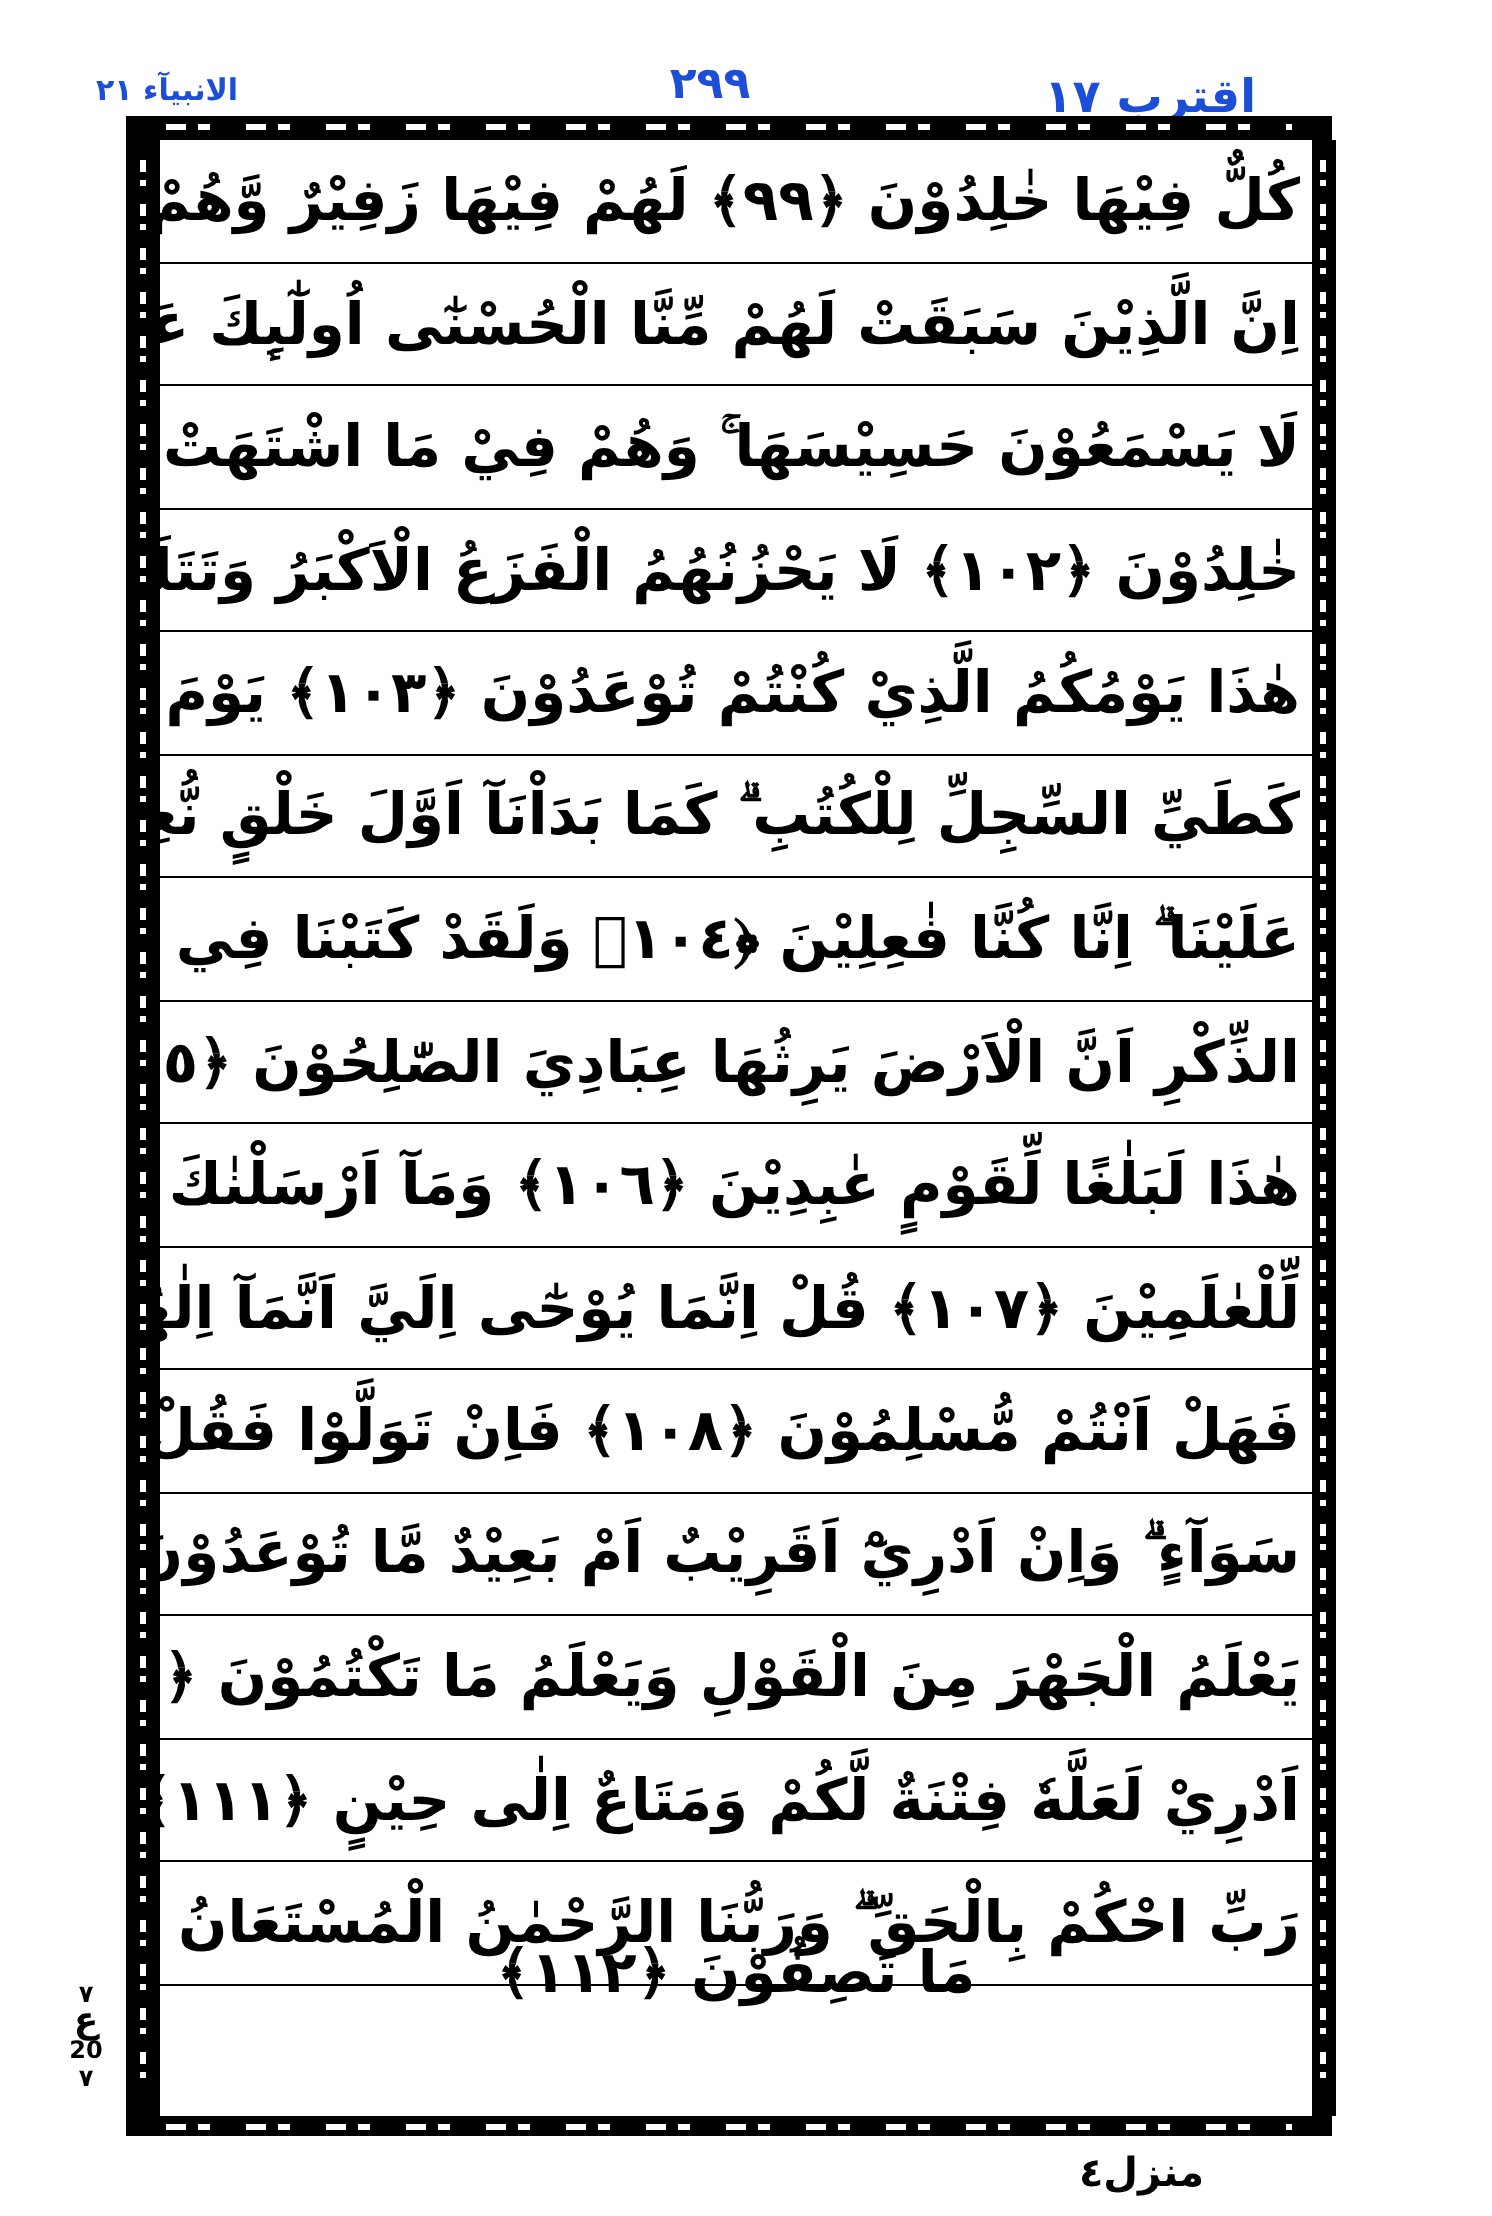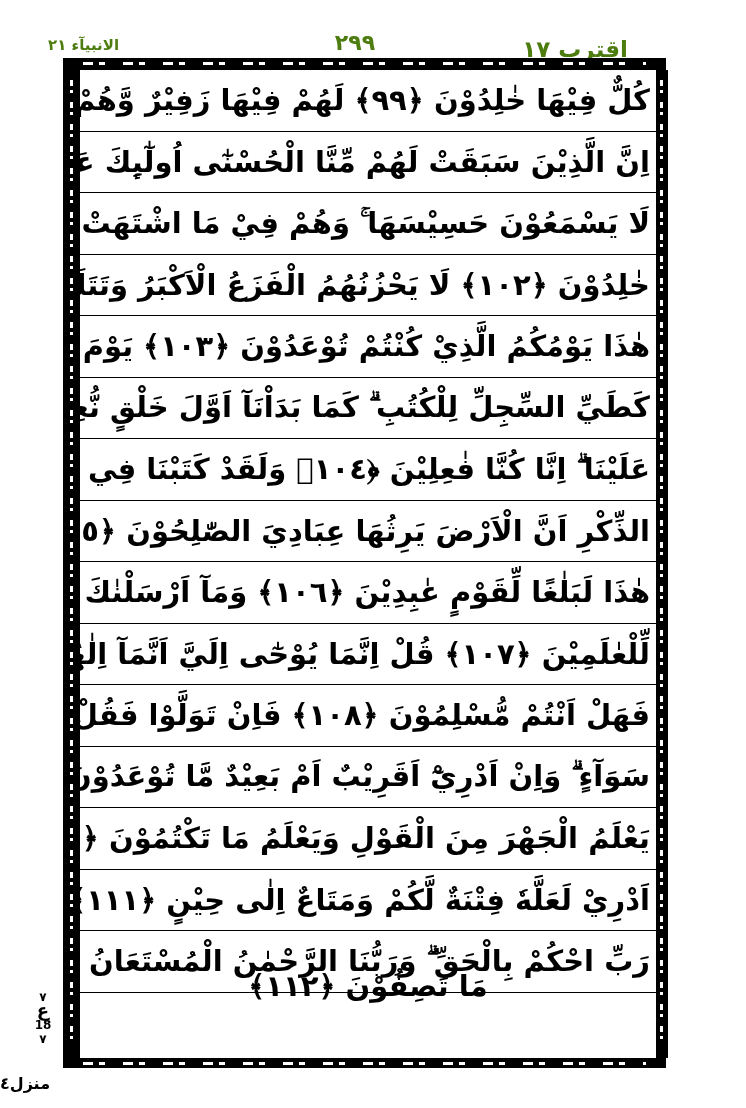--- a/index.html
+++ b/index.html
@@ -1,17 +1,17 @@
 <!DOCTYPE html>
 <html><head>
 <meta charset="utf-8">
 <style>
   html, body { margin: 0; padding: 0; background: #ffffff; }
   body { width: 746px; height: 1108px; position: relative; overflow: hidden; font-family: "DejaVu Sans", sans-serif; color: #000; }
-  .hdr { position: absolute; top: 36px; font-weight: bold; color: #4d7c0f; direction: rtl; }
+  .hdr { position: absolute; top: 36px; font-weight: bold; color: #1d4ed8; direction: rtl; }
   .hdr-right { right: 118px; font-size: 23px; }
   .hdr-left { left: 48px; font-size: 15px; }
   .hdr-center { left: 0; width: 710px; text-align: center; font-size: 22px; top: 30px; direction: ltr; }
   .frame-outer { position: absolute; left: 63px; top: 58px; width: 603px; height: 1010px; background: #000; }
   .frame-inner { position: absolute; left: 78px; top: 70px; width: 580px; height: 988px; background: #fff; border-left: 2px solid #000; border-right: 2px solid #000; box-sizing: border-box; }
   .band-top, .band-bottom { position: absolute; left: 63px; width: 603px; height: 12px; background: #000; }
   .band-top { top: 58px; }
   .band-bottom { top: 1058px; height: 10px; }
   .band-top::after, .band-bottom::after { content: ""; position: absolute; left: 20px; right: 20px; top: 4px; height: 3px;
     background: repeating-linear-gradient(90deg, #fff 0 10px, #000 10px 16px, #fff 16px 22px, #000 22px 40px); }
@@ -20,21 +20,21 @@
   .side-r { left: 656px; }
   .side-l::after, .side-r::after { content: ""; position: absolute; left: 4px; width: 3px; top: 10px; bottom: 10px;
     background: repeating-linear-gradient(180deg, #fff 0 6px, #000 6px 10px, #fff 10px 13px, #000 13px 22px); }
   .lines { position: absolute; left: 80px; top: 70px; width: 576px; height: 988px; }
   .line { position: absolute; left: 0; width: 576px; height: 61.5px; box-sizing: border-box; border-bottom: 1.5px solid #000;
     display: flex; align-items: center; justify-content: space-between; direction: rtl; padding: 0 6px;
     font-family: "DejaVu Sans", sans-serif; font-weight: bold; font-size: 29px; white-space: nowrap; overflow: hidden; }
   .line.last { border-bottom: none; justify-content: center; }
   .line span.txt { display: block; width: 100%; text-align: justify; text-align-last: justify; }
   .line.last span.txt { text-align: center; text-align-last: center; }
-  .manzil { position: absolute; top: 1074px; left: 0; width: 602px; text-align: left; font-size: 16px; font-weight: bold; direction: rtl; }
+  .manzil { position: absolute; top: 1074px; left: 0; width: 602px; text-align: right; font-size: 20px; font-weight: bold; direction: rtl; }
   .ruku { position: absolute; left: 28px; top: 990px; width: 30px; text-align: center; font-size: 12px; font-weight: bold; line-height: 14px; }
   .ruku .ain { font-size: 18px; display: block; }
 </style>
 </head>
 <body>
 
 <div class="hdr hdr-right">اقترب ١٧</div>
 <div class="hdr hdr-center">٢٩٩</div>
 <div class="hdr hdr-left">الانبيآء ٢١</div>
 
@@ -92,17 +92,17 @@
       <span class="txt">رَبِّ احْكُمْ بِالْحَقِّ ۗ وَرَبُّنَا الرَّحْمٰنُ الْمُسْتَعَانُ عَلٰى</span>
     </div>
   <div class="line last" style="top:891px; height:49px">
       <span class="txt">مَا تَصِفُوْنَ ﴿١١٢﴾</span>
     </div>
 </div>
 
 <div class="ruku">
   <span>٧</span>
   <span class="ain">ع</span>
-  <span>18</span><br>
+  <span>20</span><br>
   <span>٧</span>
 </div>
 
 <div class="manzil">منزل٤</div>
 
 </body></html>

